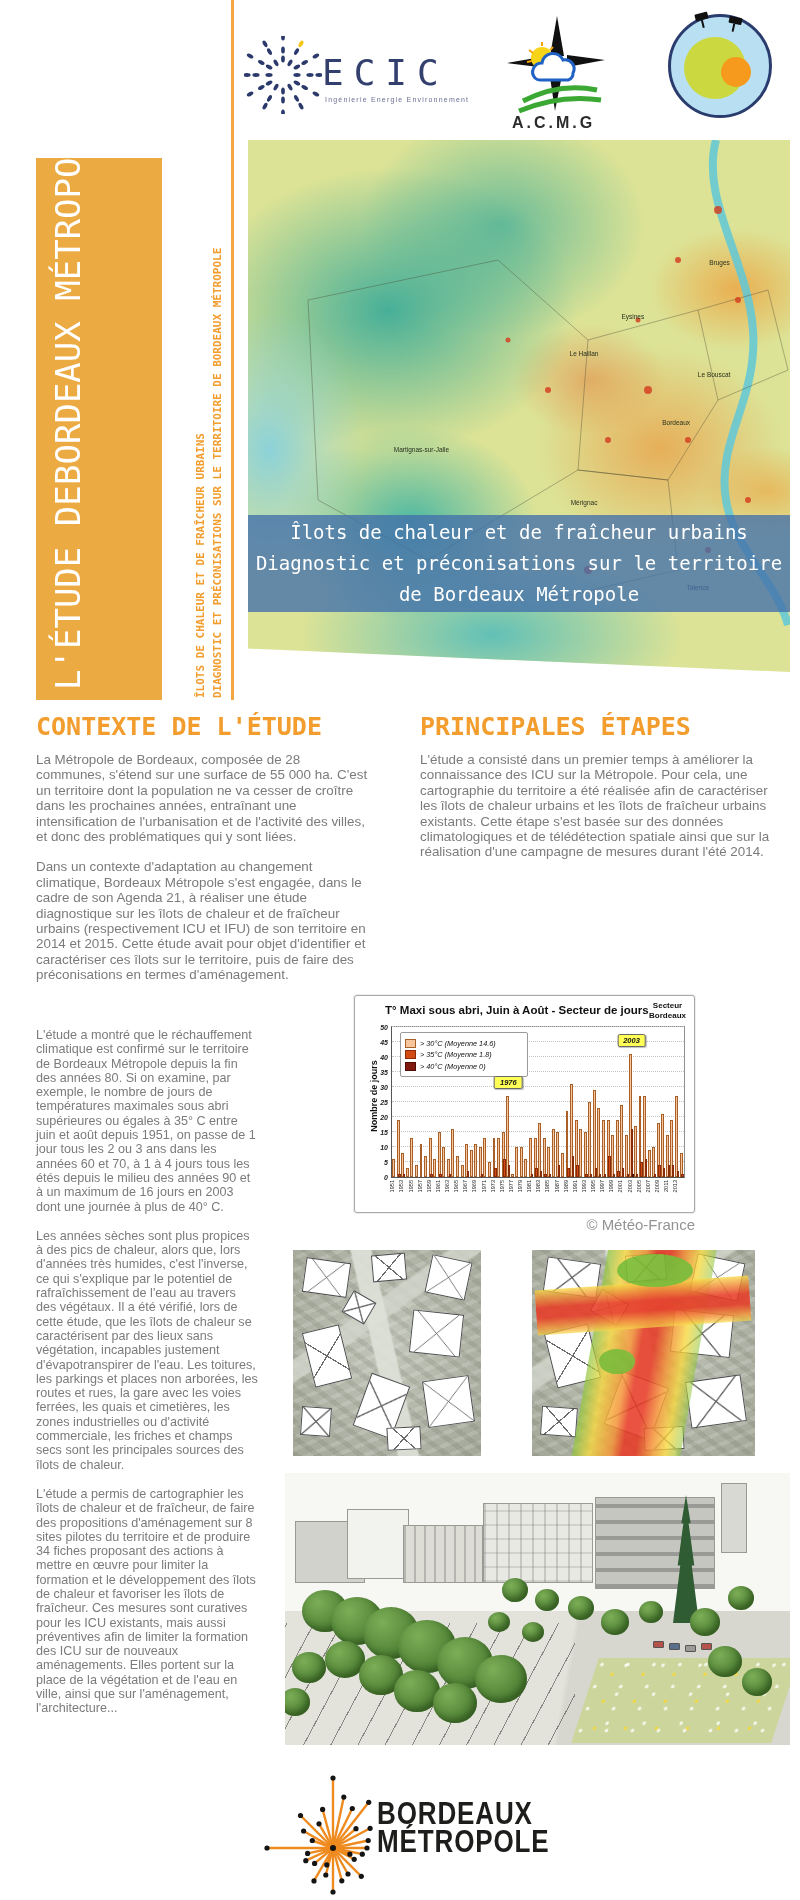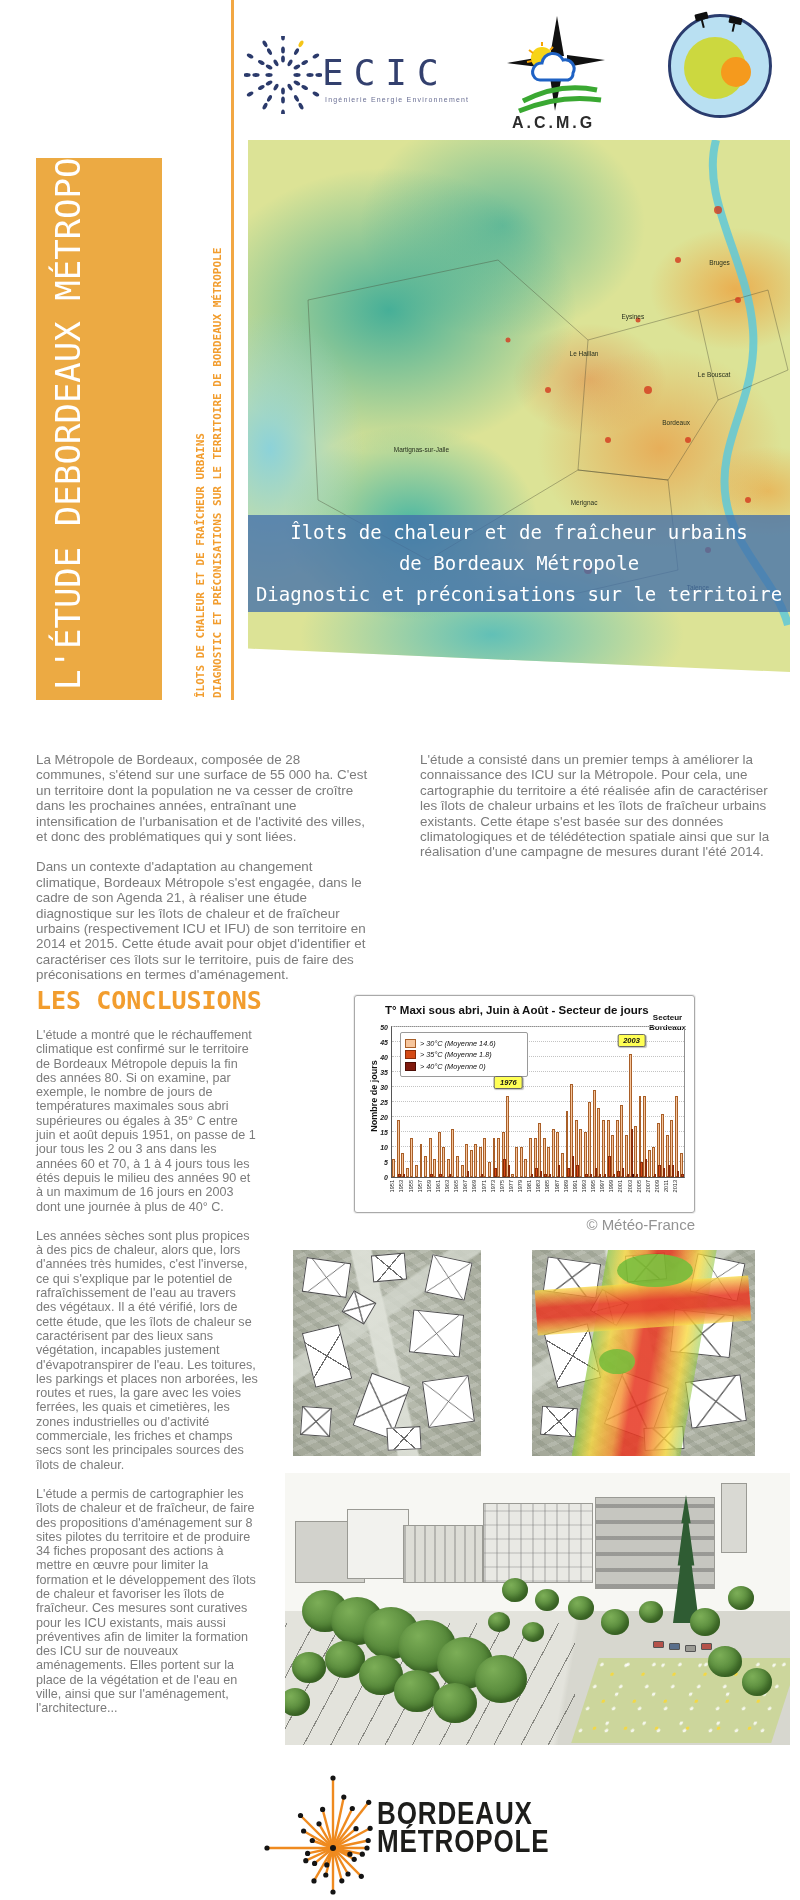--- a/index.html
+++ b/index.html
@@ -52,21 +52,21 @@
   .h-orange{position:absolute;font-family:"DejaVu Sans Mono",monospace;color:#f29d2e;
        font-size:25px;font-weight:bold;letter-spacing:0px;white-space:nowrap;}
   .body-col{position:absolute;color:#7b7b7b;font-size:13.4px;line-height:15.4px;text-align:left;}
   .body-col p{margin:0 0 15px 0;}
   .concl{width:222px;font-size:12.6px;line-height:14.3px;}
   
   .chart-box{position:absolute;left:354px;top:995px;width:341px;height:218px;background:#fff;
        border:1px solid #a9a9a9;border-radius:3px;box-shadow:0 0 0 1px #eee;box-sizing:border-box;}
   .chart-title{position:absolute;left:30px;top:8px;font-size:11.5px;font-weight:bold;color:#111;}
   .chart-sector{position:absolute;right:8px;top:5px;font-size:8px;font-weight:bold;color:#111;
-       text-align:center;line-height:9.5px;margin-top:12px;}
+       text-align:center;line-height:9.5px;}
   .chart-ylab{position:absolute;left:-26px;top:95px;transform:rotate(-90deg);font-size:9px;
        font-weight:bold;color:#111;width:90px;text-align:center;}
   .plot{position:absolute;left:36px;top:30px;width:292px;height:150px;border:1px solid #8f8f8f;
        border-left-color:#555;border-bottom-color:#555;box-sizing:content-box;font-style:italic;}
   .gridline{position:absolute;left:0;width:100%;height:0;border-top:1px dotted #c3c3c3;z-index:0;}
   .ytick{position:absolute;left:-22px;width:18px;text-align:right;font-size:7px;font-weight:bold;color:#222;}
   .slot{position:absolute;bottom:0;height:100%;z-index:1;}
   .bar{position:absolute;bottom:0;border:0.5px solid;box-sizing:border-box;}
   .b0{left:4%;width:64%;z-index:1;}
   .b1{left:40%;width:52%;z-index:2;}
@@ -245,35 +245,36 @@
         <div class="map-label" style="left: 71%; top: 33%;">Eysines</div>
         <div class="map-label" style="left: 62%; top: 40%;">Le Haillan</div>
         <div class="map-label" style="left: 86%; top: 44%;">Le Bouscat</div>
         <div class="map-label" style="left: 79%; top: 53%;">Bordeaux</div>
         <div class="map-label" style="left: 32%; top: 58%;">Martignas-sur-Jalle</div>
         <div class="map-label" style="left: 62%; top: 68%;">Mérignac</div>
         <div class="map-label" style="left: 83%; top: 84%;">Talence</div>
       </div>
     <div class="map-band">
       <div>Îlots de chaleur et de fraîcheur urbains</div>
+      <div>Diagnostic et préconisations sur le territoire</div>
       <div>de Bordeaux Métropole</div>
-      <div>Diagnostic et préconisations sur le territoire</div>
     </div>
   </div>
 
+  <div class="h-orange" style="left:36px;top:712px;">CONTEXTE DE L'ÉTUDE</div>
   <div class="body-col" style="left:36px;top:752px;width:336px;">
     <p>La Métropole de Bordeaux, composée de 28 communes, s'étend sur une surface de 55 000 ha. C'est un territoire dont la population ne va cesser de croître dans les prochaines années, entraînant une intensification de l'urbanisation et de l'activité des villes, et donc des problématiques qui y sont liées.</p>
     <p>Dans un contexte d'adaptation au changement climatique, Bordeaux Métropole s'est engagée, dans le cadre de son Agenda 21, à réaliser une étude diagnostique sur les îlots de chaleur et de fraîcheur urbains (respectivement ICU et IFU) de son territoire en 2014 et 2015. Cette étude avait pour objet d'identifier et caractériser ces îlots sur le territoire, puis de faire des préconisations en termes d'aménagement.</p>
   </div>
 
+  <div class="h-orange" style="left:420px;top:712px;">PRINCIPALES ÉTAPES</div>
   <div class="body-col" style="left:420px;top:752px;width:368px;">
     <p>L'étude a consisté dans un premier temps à améliorer la connaissance des ICU sur la Métropole. Pour cela, une cartographie du territoire a été réalisée afin de caractériser les îlots de chaleur urbains et les îlots de fraîcheur urbains existants. Cette étape s'est basée sur des données climatologiques et de télédétection spatiale ainsi que sur la réalisation d'une campagne de mesures durant l'été 2014.</p>
   </div>
 
-  <div class="h-orange" style="left:36px;top:986px;">LES CONCLUSIONS</div>
   <div class="body-col concl" style="left:36px;top:1028px;">
     <p>L'étude a montré que le réchauffement climatique est confirmé sur le territoire de Bordeaux Métropole depuis la fin des années 80. Si on examine, par exemple, le nombre de jours de températures maximales sous abri supérieures ou égales à 35° C entre juin et août depuis 1951, on passe de 1 jour tous les 2 ou 3 ans dans les années 60 et 70, à 1 à 4 jours tous les étés depuis le milieu des années 90 et à un maximum de 16 jours en 2003 dont une journée à plus de 40° C.</p>
     <p>Les années sèches sont plus propices à des pics de chaleur, alors que, lors d'années très humides, c'est l'inverse, ce qui s'explique par le potentiel de rafraîchissement de l'eau au travers des végétaux. Il a été vérifié, lors de cette étude, que les îlots de chaleur se caractérisent par des lieux sans végétation, incapables justement d'évapotranspirer de l'eau. Les toitures, les parkings et places non arborées, les routes et rues, la gare avec les voies ferrées, les quais et cimetières, les zones industrielles ou d'activité commerciale, les friches et champs secs sont les principales sources des îlots de chaleur.</p>
     <p>L'étude a permis de cartographier les îlots de chaleur et de fraîcheur, de faire des propositions d'aménagement sur 8 sites pilotes du territoire et de produire 34 fiches proposant des actions à mettre en œuvre pour limiter la formation et le développement des îlots de chaleur et favoriser les îlots de fraîcheur. Ces mesures sont curatives pour les ICU existants, mais aussi préventives afin de limiter la formation des ICU sur de nouveaux aménagements. Elles portent sur la place de la végétation et de l'eau en ville, ainsi que sur l'aménagement, l'architecture...</p>
   </div>
 
   <div class="chart-box">
     <div class="chart-title">T° Maxi sous abri, Juin à Août - Secteur de jours</div>
     <div class="chart-sector">
       <div>Secteur</div>

